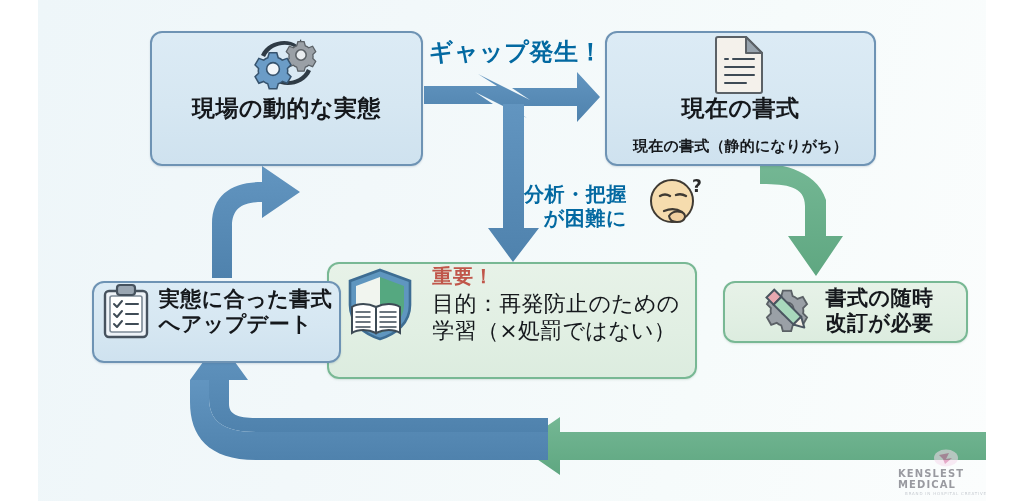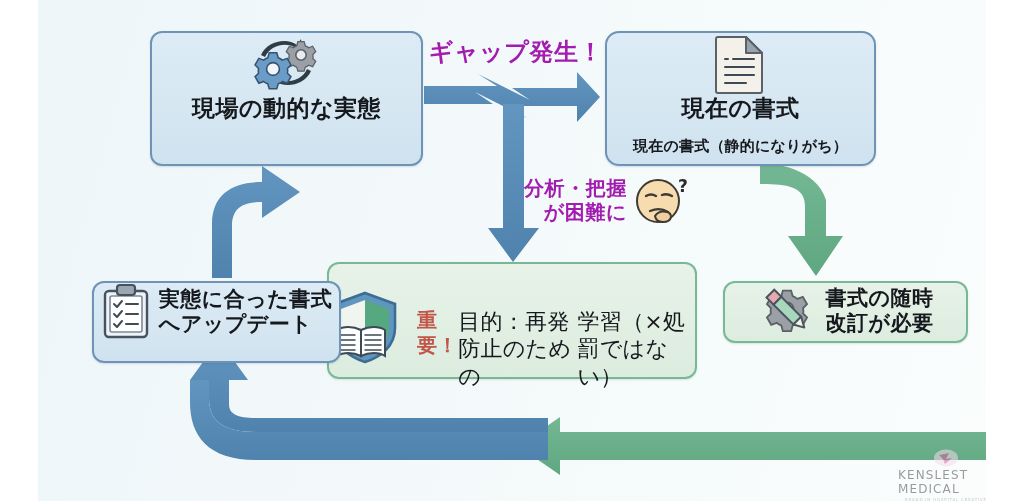--- a/index.html
+++ b/index.html
@@ -32,32 +32,32 @@
     background:linear-gradient(180deg,#e7f2e8 0%,#e1efe3 60%,#dcecdf 100%);
     border:2px solid #78b894;
     box-shadow:0 1px 2px rgba(60,110,80,.16);
   }
   .title-lg{font-size:23px;font-weight:700;color:#15181c;letter-spacing:.5px;}
   .title-md{font-size:21px;font-weight:700;color:#15181c;letter-spacing:.5px;}
   .sub-sm{font-size:15px;font-weight:700;color:#15181c;letter-spacing:.2px;margin-top:16px;}
 
   
   .conn-label{
-    position:absolute;font-weight:700;color:#a21caf;letter-spacing:.6px;
+    position:absolute;font-weight:700;color:#0369a1;letter-spacing:.6px;
     text-align:center;white-space:pre-line;line-height:1.2;
   }
 
   
-  .imp-wrap{display:flex;align-items:flex-start;line-height:1.24;margin-top:44px;}
+  .imp-wrap{display:flex;flex-direction:column;align-items:flex-start;line-height:1.24;}
   .imp-red{font-size:20px;font-weight:700;color:#c0564a;letter-spacing:.6px;margin-bottom:1px;}
   .imp-line{font-size:22px;font-weight:400;color:#15181c;letter-spacing:.3px;}
 
   
   #watermark{position:absolute;display:flex;flex-direction:column;align-items:center;opacity:.55;}
-  #watermark .wm-name{font-size:12px;letter-spacing:1.1px;color:#4a4a55;font-weight:400;}
+  #watermark .wm-name{font-size:10px;letter-spacing:1.1px;color:#4a4a55;font-weight:700;}
   #watermark .wm-tag{font-size:4px;letter-spacing:.8px;color:#9aa0ab;margin-top:1px;}
   svg{display:block;overflow:visible;}
 </style>
 </head>
 <body>
 
 <div id="stage">
   <div id="canvas"></div>
 
   <svg style="position:absolute;left:0;top:0;width:1024px;height:501px;" viewBox="0 0 1024 501">
@@ -127,21 +127,21 @@
 
         <g transform="translate(30,36)" fill="#6b9cc7" stroke="#36536e" stroke-width="1.6">
           <path d="M-4-17 h8 l1.5 5.2 a12 12 0 0 1 4.3 2.5 l5.1-1.9 4 6.9 -3.7 3.7 a12 12 0 0 1 0 5 l3.7 3.7 -4 6.9 -5.1-1.9 a12 12 0 0 1 -4.3 2.5 l-1.5 5.2 h-8 l-1.5-5.2 a12 12 0 0 1 -4.3-2.5 l-5.1 1.9 -4-6.9 3.7-3.7 a12 12 0 0 1 0-5 l-3.7-3.7 4-6.9 5.1 1.9 a12 12 0 0 1 4.3-2.5 Z" transform="scale(0.95)"></path>
           <circle cx="0" cy="0" r="6.4" fill="#f2f6fa"></circle>
         </g>
       </svg>
       <div class="title-lg">現場の動的な実態</div>
     </div>
   </div>
 
-  <div class="node blue-node" style="left:605px;top:31px;width:271px;height:135px;border-radius:14px;">
+  <div class="node blue-node" style="left:605px;top:31px;width:271px;height:135px;">
     <div class="txt">
       <svg width="56" height="62" viewBox="0 0 56 62">
         <path d="M6 4 h28 l16 16 v38 a2 2 0 0 1 -2 2 h-42 a2 2 0 0 1 -2 -2 v-52 a2 2 0 0 1 2 -2 Z" fill="#f4f1eb" stroke="#5b6166" stroke-width="2"></path>
         <path d="M34 4 l16 16 h-16 Z" fill="#97a3ad" stroke="#5b6166" stroke-width="2" stroke-linejoin="round"></path>
         <g stroke="#3d4a55" stroke-width="2" stroke-linecap="round">
           <line x1="13" y1="26" x2="16" y2="26"></line>
           <line x1="21" y1="26" x2="42" y2="26"></line>
           <line x1="13" y1="34" x2="42" y2="34"></line>
           <line x1="13" y1="42" x2="42" y2="42"></line>
           <line x1="13" y1="50" x2="34" y2="50"></line>
@@ -218,21 +218,21 @@
       </svg>
       <div class="txt" style="align-items:flex-start;">
         <div class="title-md">実態に合った書式</div>
         <div class="title-md">へアップデート</div>
       </div>
     </div>
   </div>
 
   <div class="conn-label" style="left:426px;top:38px;width:180px;font-size:24px;">ギャップ発生！</div>
 
-  <div style="position:absolute;left:524px;top:176px;display:flex;align-items:flex-start;gap:6px;">
+  <div style="position:absolute;left:524px;top:176px;display:flex;align-items:flex-end;gap:20px;">
     <div class="conn-label" style="position:static;font-size:20px;text-align:right;">分析・把握
 が困難に</div>
     <div style="position:relative;width:58px;height:54px;">
       <svg width="58" height="54" viewBox="0 0 58 54">
         <circle cx="25" cy="25" r="21" fill="#f6dcae" stroke="#3f3a33" stroke-width="2"></circle>
         <path d="M13 20 q5 -3 10 0" stroke="#3f3a33" stroke-width="2.4" fill="none" stroke-linecap="round"></path>
         <path d="M29 19 q5 -2 10 1" stroke="#3f3a33" stroke-width="2.4" fill="none" stroke-linecap="round"></path>
         <path d="M17 35 q10 -4 18 1" stroke="#3f3a33" stroke-width="2.2" fill="none" stroke-linecap="round"></path>
         <path d="M22 40 q4 -6 12 -4 q4 1 4 5 q-1 5 -8 5 q-7 0 -8 -6 Z" fill="#f0cf9f" stroke="#3f3a33" stroke-width="2"></path>
         <text x="45" y="16" font-size="17" font-weight="700" fill="#2b2b2b" font-family="DejaVu Sans, sans-serif">?</text>

